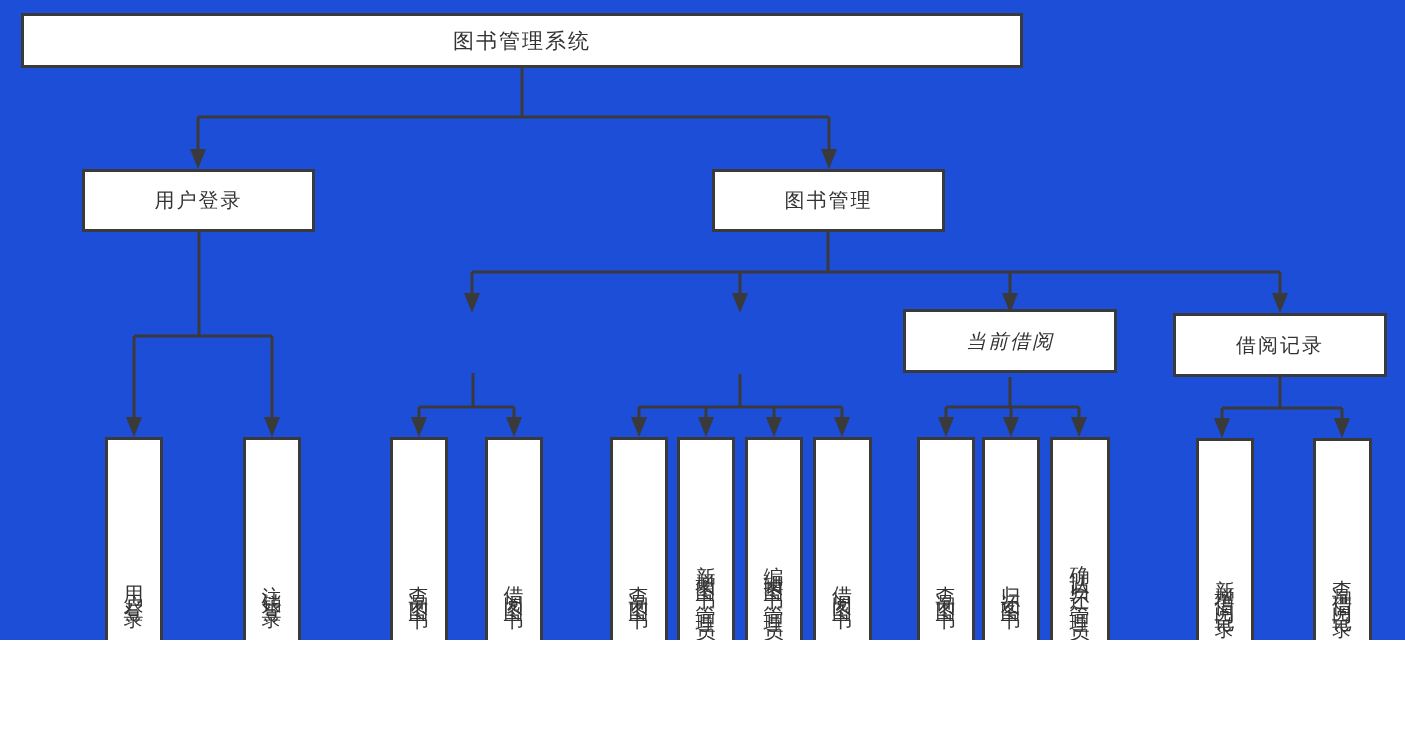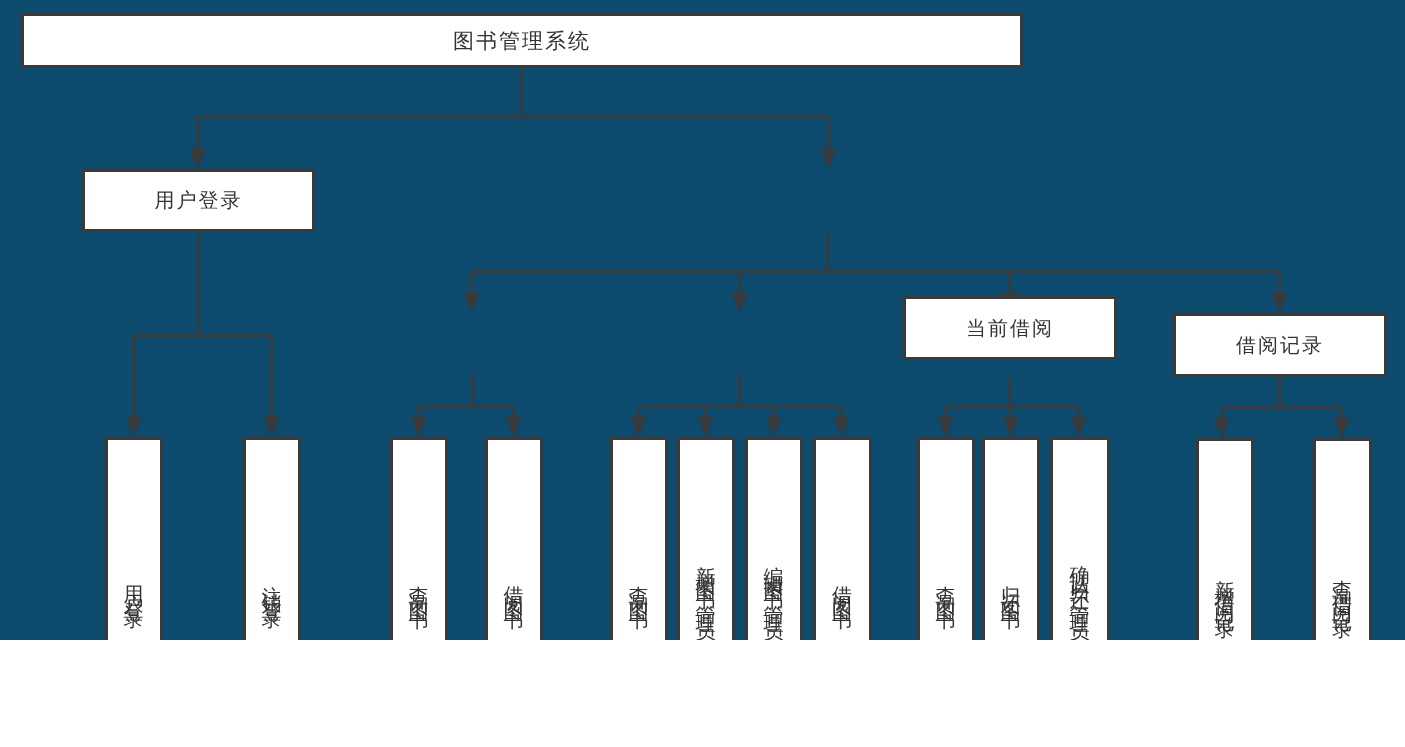--- a/index.html
+++ b/index.html
@@ -1,21 +1,21 @@
 <!DOCTYPE html>
 <html><head>
 <meta charset="utf-8">
 <style>
   * { margin: 0; padding: 0; box-sizing: border-box; }
   html, body { background: #ffffff; }
   #canvas {
     position: relative;
     width: 1405px;
     height: 640px;
-    background: #0c4a6e;
+    background: #1d4ed8;
     font-family: "Liberation Sans", "DejaVu Sans", sans-serif;
     overflow: hidden;
   }
   #connector-svg {
     position: absolute;
     left: 0; top: 0;
     width: 1405px; height: 747px;
     z-index: 1;
   }
   .hnode {
@@ -86,22 +86,25 @@
              M1214 418 H1230 L1222 438 Z  M1334 418 H1350 L1342 438 Z" fill="#3a3a3a" stroke="none"></path>
   </svg>
 
   <div class="hnode root" style="left:21px; top:13px; width:1002px; height:55px;">
     <span>图书管理系统</span>
   </div>
 
   <div class="hnode" style="left:82px; top:169px; width:233px; height:63px;">
     <span>用户登录</span>
   </div>
+  <div class="hnode" style="left:712px; top:169px; width:233px; height:63px;">
+    <span>图书管理</span>
+  </div>
 
-  <div class="hnode" style="left:903px; top:296px; width:214px; height:64px;">
+  <div class="hnode" style="left:903px; top:309px; width:214px; height:64px;font-style:italic;">
     <span>当前借阅</span>
   </div>
   <div class="hnode" style="left:1173px; top:313px; width:214px; height:64px;">
     <span>借阅记录</span>
   </div>
 
   <div class="vnode" style="left:105px; top:437px; width:58px; height:298px;">
     <span>用户登录</span>
   </div>
   <div class="vnode" style="left:243px; top:437px; width:58px; height:298px;">

